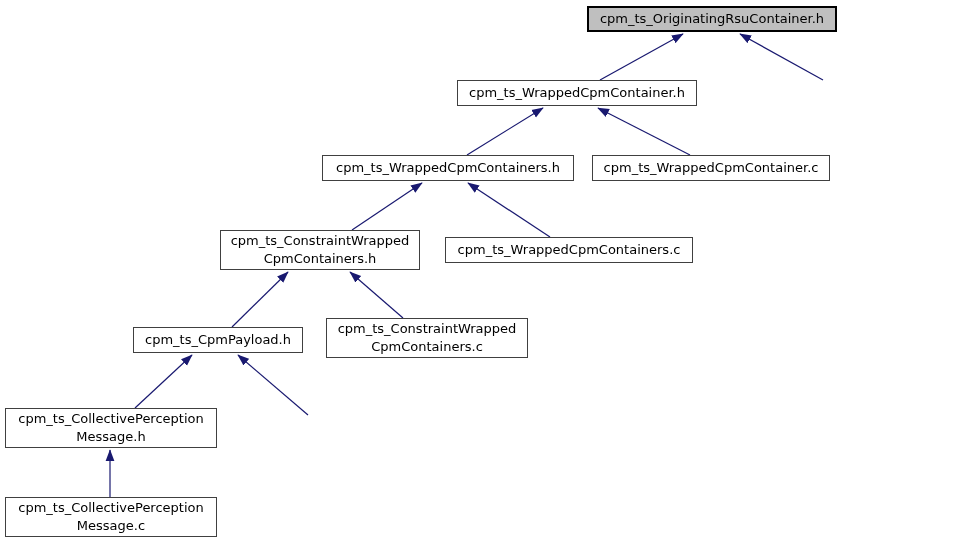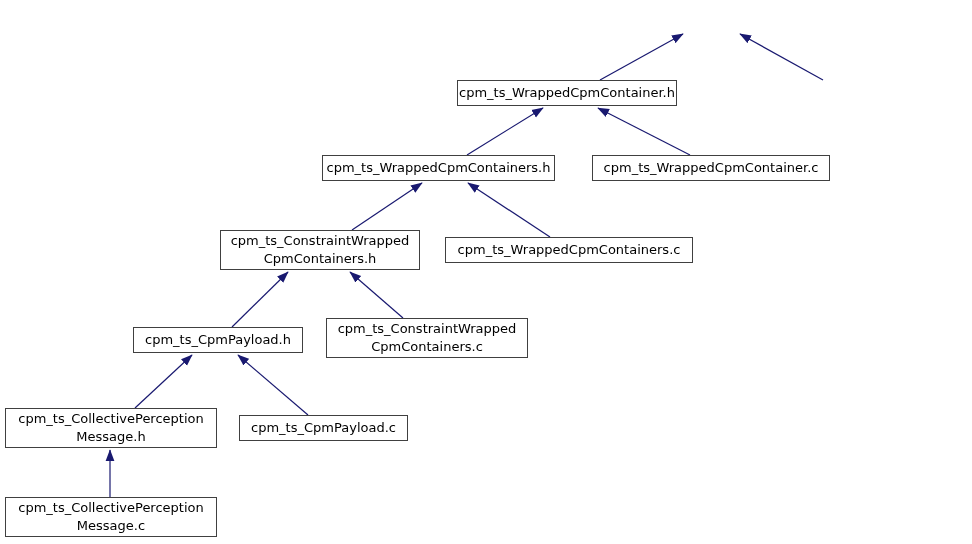--- a/index.html
+++ b/index.html
@@ -65,24 +65,27 @@
         <line x1="352" y1="230" x2="422" y2="183" stroke="#191970" stroke-width="1.2" marker-end="url(#arrowhead)"></line>
         <line x1="550" y1="237" x2="468" y2="183" stroke="#191970" stroke-width="1.2" marker-end="url(#arrowhead)"></line>
         <line x1="232" y1="327" x2="288" y2="272" stroke="#191970" stroke-width="1.2" marker-end="url(#arrowhead)"></line>
         <line x1="403" y1="318" x2="350" y2="272" stroke="#191970" stroke-width="1.2" marker-end="url(#arrowhead)"></line>
         <line x1="135" y1="408" x2="192" y2="355" stroke="#191970" stroke-width="1.2" marker-end="url(#arrowhead)"></line>
         <line x1="308" y1="415" x2="238" y2="355" stroke="#191970" stroke-width="1.2" marker-end="url(#arrowhead)"></line>
         <line x1="110" y1="497" x2="110" y2="450" stroke="#191970" stroke-width="1.2" marker-end="url(#arrowhead)"></line>
       </g>
   </svg>
 
-    <div class="node" style="left: 457px; top: 80px; width: 220px; height: 26px;">
+<div class="node highlight" style="left: 587px; top: 6px; width: 250px; height: 26px;">
+      <span class="lbl">cpm_ts_OriginatingRsuContainer.h</span>
+    </div>
+    <div class="node" style="left: 457px; top: 80px; width: 240px; height: 26px;">
       <span class="lbl">cpm_ts_WrappedCpmContainer.h</span>
     </div>
-    <div class="node" style="left: 322px; top: 155px; width: 233px; height: 26px;">
+    <div class="node" style="left: 322px; top: 155px; width: 252px; height: 26px;">
       <span class="lbl">cpm_ts_WrappedCpmContainers.h</span>
     </div>
     <div class="node" style="left: 592px; top: 155px; width: 238px; height: 26px; text-align: center;">
       <span class="lbl">cpm_ts_WrappedCpmContainer.c</span>
     </div>
     <div class="node" style="left: 220px; top: 230px; width: 200px; height: 40px;">
       <span class="lbl">cpm_ts_ConstraintWrapped
 CpmContainers.h</span>
     </div>
     <div class="node" style="left: 445px; top: 237px; width: 248px; height: 26px;">
@@ -92,20 +95,17 @@
       <span class="lbl">cpm_ts_CpmPayload.h</span>
     </div>
     <div class="node" style="left: 326px; top: 318px; width: 202px; height: 40px;">
       <span class="lbl">cpm_ts_ConstraintWrapped
 CpmContainers.c</span>
     </div>
     <div class="node" style="left: 5px; top: 408px; width: 212px; height: 40px;">
       <span class="lbl">cpm_ts_CollectivePerception
 Message.h</span>
     </div>
-    <div class="node" style="left: 239px; top: 415px; width: 169px; height: 26px;">
-      <span class="lbl">cpm_ts_CpmPayload.c</span>
-    </div>
     <div class="node" style="left: 5px; top: 497px; width: 212px; height: 40px;">
       <span class="lbl">cpm_ts_CollectivePerception
 Message.c</span>
     </div>
   </div>
 
 </body></html>

